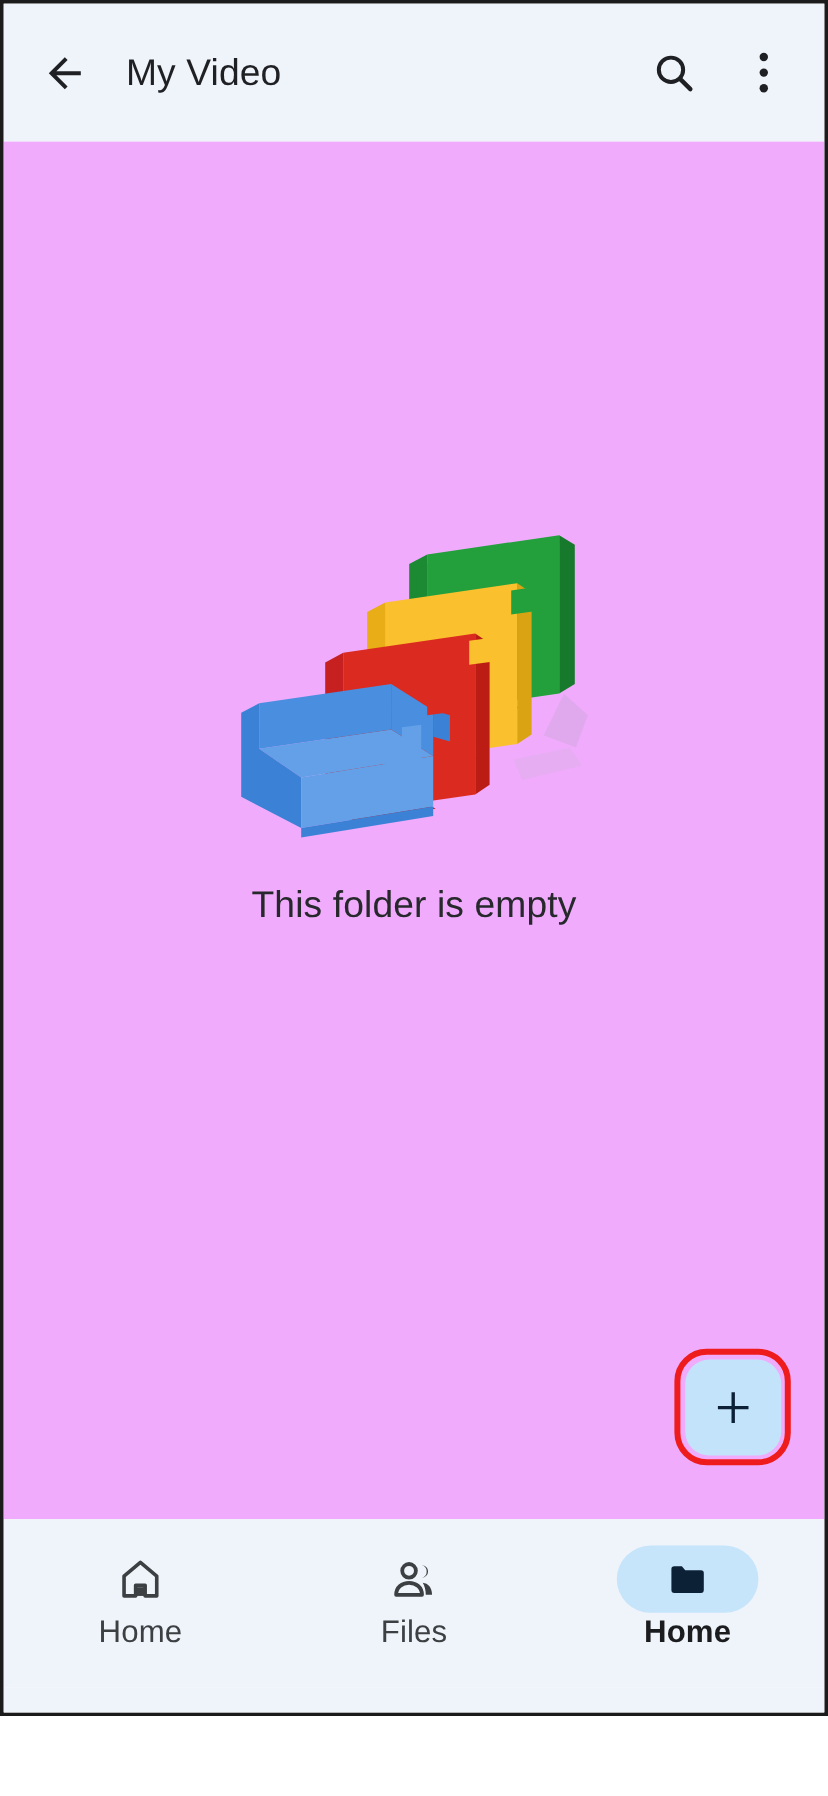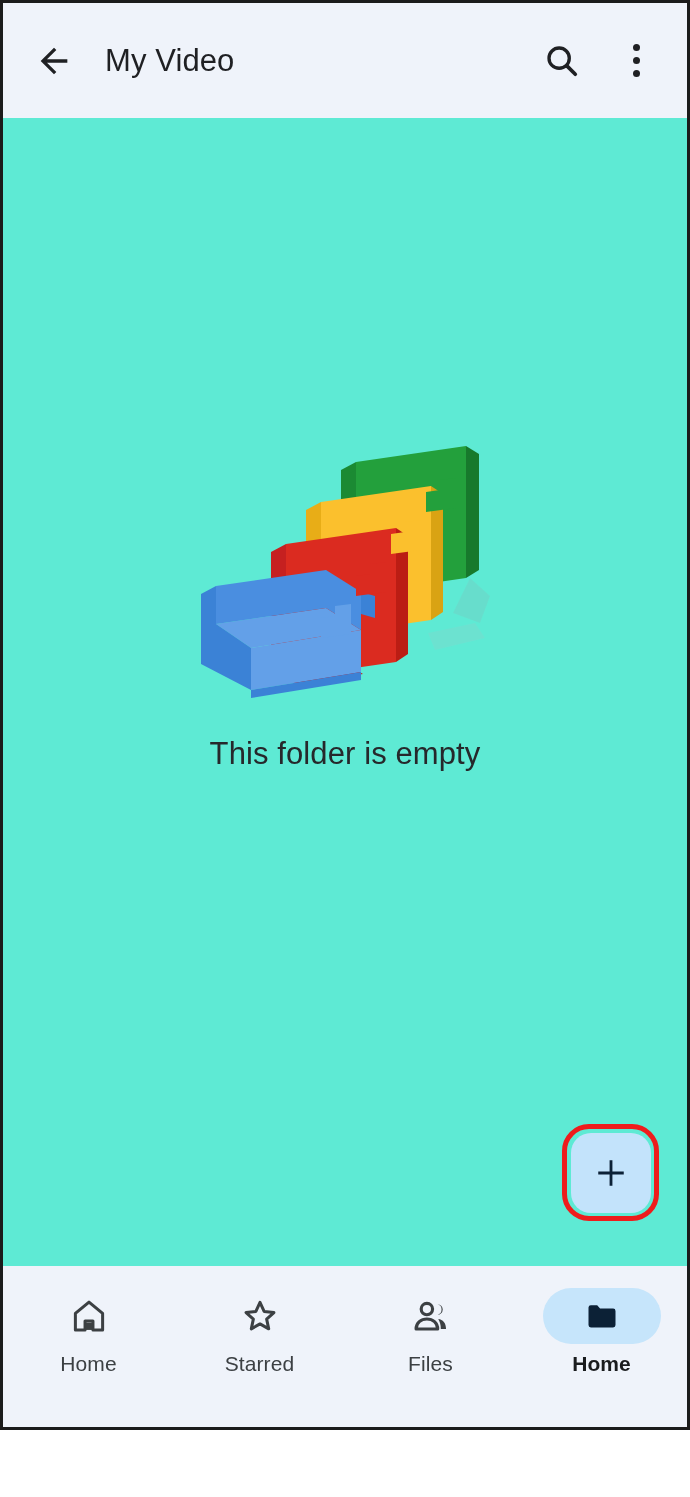--- a/index.html
+++ b/index.html
@@ -50,21 +50,21 @@
   }
   #overflow-btn { margin-right:18px; margin-left:8px; }
 
   .dot3 { display:flex; flex-direction:column; gap:6px; align-items:center; }
   .dot3 i { display:block; width:7px; height:7px; border-radius:50%; background:#1f2023; }
 
   
   #content {
     position:absolute; left:0; top:115px;
     width:684px; height:1148px;
-    background:#5eead4;
+    background:#f0abfc;
   }
 
   #empty-state {
     position:absolute;
     left:0; top:300px;
     width:684px;
     display:flex; flex-direction:column; align-items:center;
   }
   #empty-illustration { width:320px; height:290px; display:block; }
   #empty-title {
@@ -104,22 +104,22 @@
     display:flex; flex-direction:column; align-items:center;
     cursor:pointer;
   }
   .nav-pill {
     width:118px; height:56px;
     border-radius:28px;
     display:flex; align-items:center; justify-content:center;
   }
   .nav-item.active .nav-pill { background:#c6e5fb; }
   .nav-label {
-    margin-top:8px;
-    font-size:21px;
+    margin-top:0;
+    font-size:26px;
     color:#3c4043;
     letter-spacing:0.1px;
   }
   .nav-item.active .nav-label { color:#1a1c1e; font-weight:bold; }
 
   
   #system-nav {
     position:absolute; left:0; top:1403px;
     width:684px; height:88px;
     background:#eff3fa;
@@ -248,28 +248,20 @@
     <div class="nav-item">
       <div class="nav-pill">
         <svg width="38" height="38" viewBox="0 0 24 24">
           <path d="M12 3.2 3.4 10.4v10.4h6.1v-5.6h5v5.6h6.1V10.4z" fill="none" stroke="#3c4043" stroke-width="1.9" stroke-linejoin="round"></path>
           <rect x="10.1" y="16.2" width="3.8" height="4.6" fill="#3c4043"></rect>
         </svg>
       </div>
       <div class="nav-label">Home</div>
     </div>
 
-    <div class="nav-item">
-      <div class="nav-pill">
-        <svg width="38" height="38" viewBox="0 0 24 24">
-          <path d="M12 3.4l2.6 5.7 6.2.7-4.6 4.2 1.3 6.1L12 17l-5.5 3.1 1.3-6.1-4.6-4.2 6.2-.7z" fill="none" stroke="#3c4043" stroke-width="1.9" stroke-linejoin="round"></path>
-        </svg>
-      </div>
-      <div class="nav-label">Starred</div>
-    </div>
 
     <div class="nav-item">
       <div class="nav-pill">
         <svg width="38" height="38" viewBox="0 0 24 24">
           <circle cx="9.4" cy="7.6" r="3.6" fill="none" stroke="#3c4043" stroke-width="2"></circle>
           <path d="M2.6 20.2c0-3.9 3.1-6.3 6.8-6.3s6.8 2.4 6.8 6.3z" fill="none" stroke="#3c4043" stroke-width="2" stroke-linejoin="round"></path>
           <path d="M16.1 4.6a3.4 3.4 0 0 1 0 6.6 3.3 3.3 0 0 0 0-6.6z" fill="#3c4043"></path>
           <path d="M16.6 13.9c2.9.3 4.9 2.6 4.9 6.3h-3.3c0-2.5-.6-4.6-1.6-6.3z" fill="#3c4043"></path>
         </svg>
       </div>

